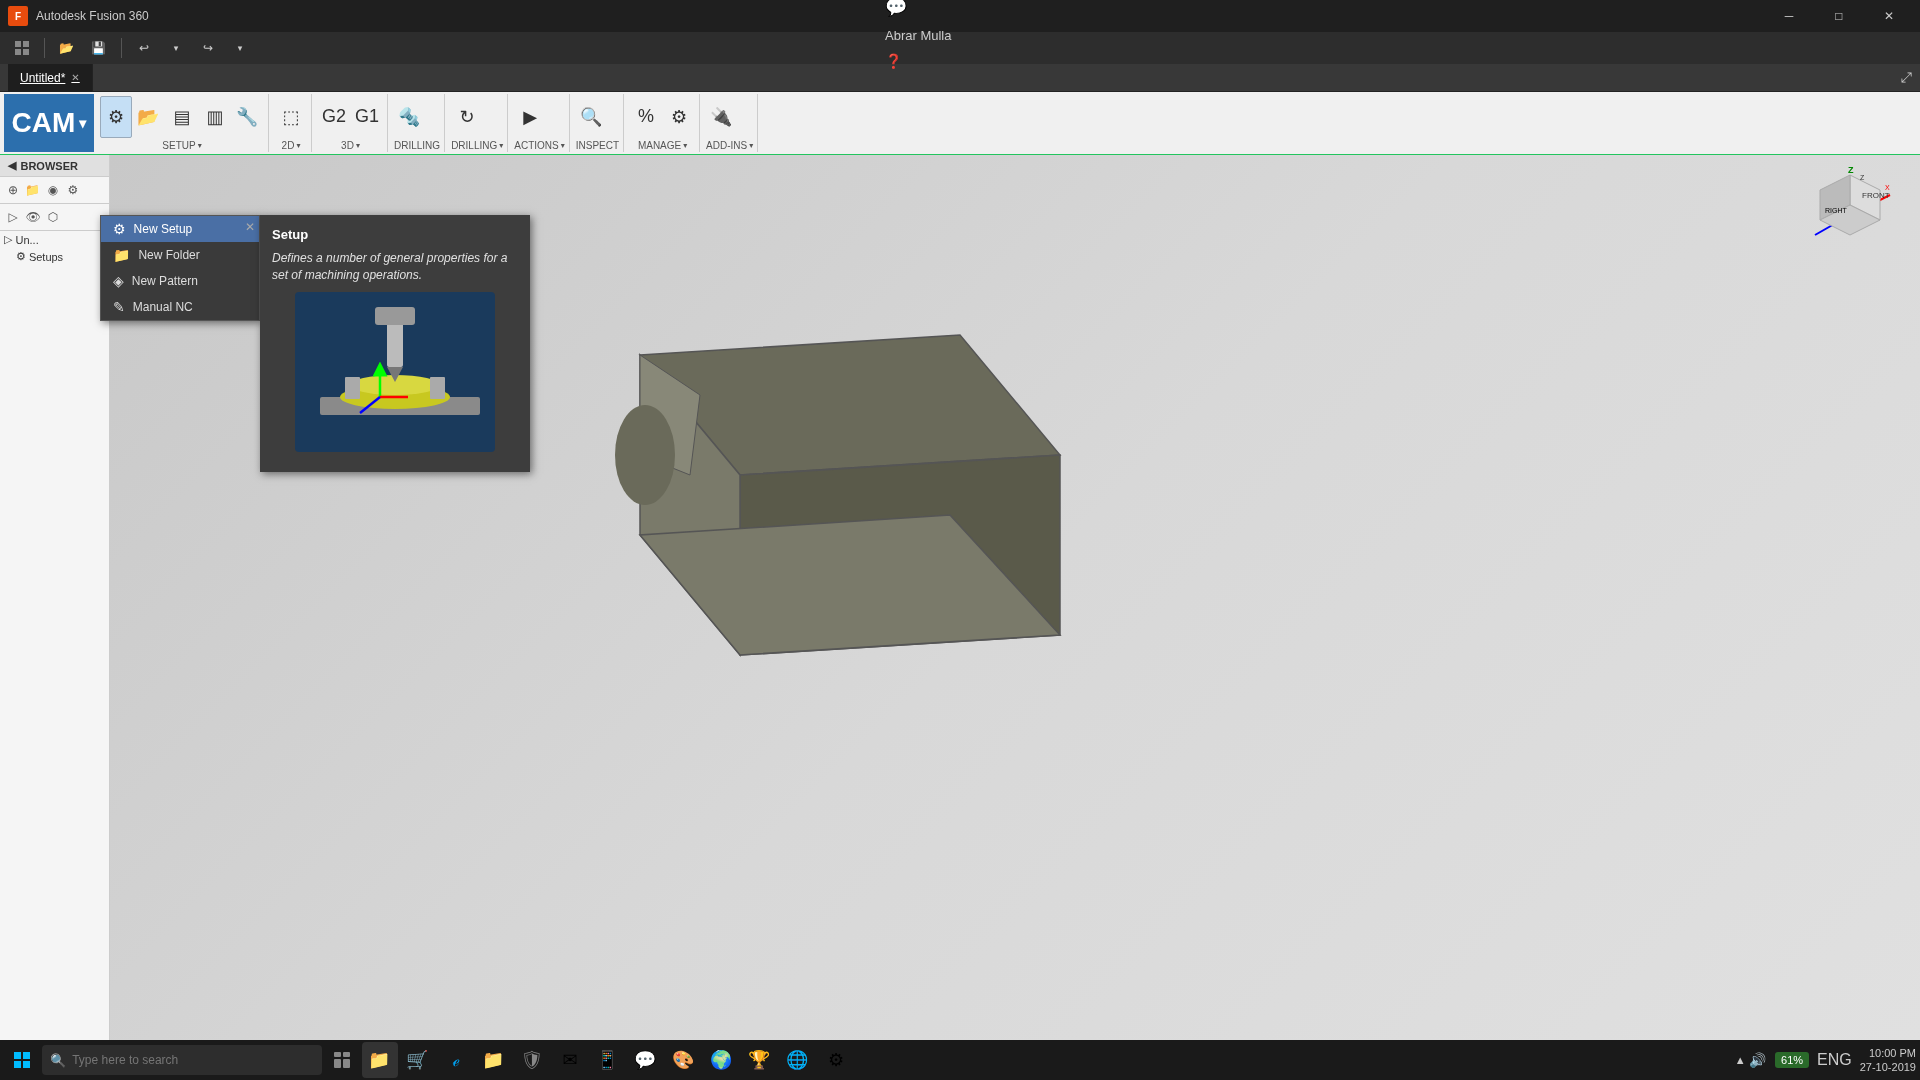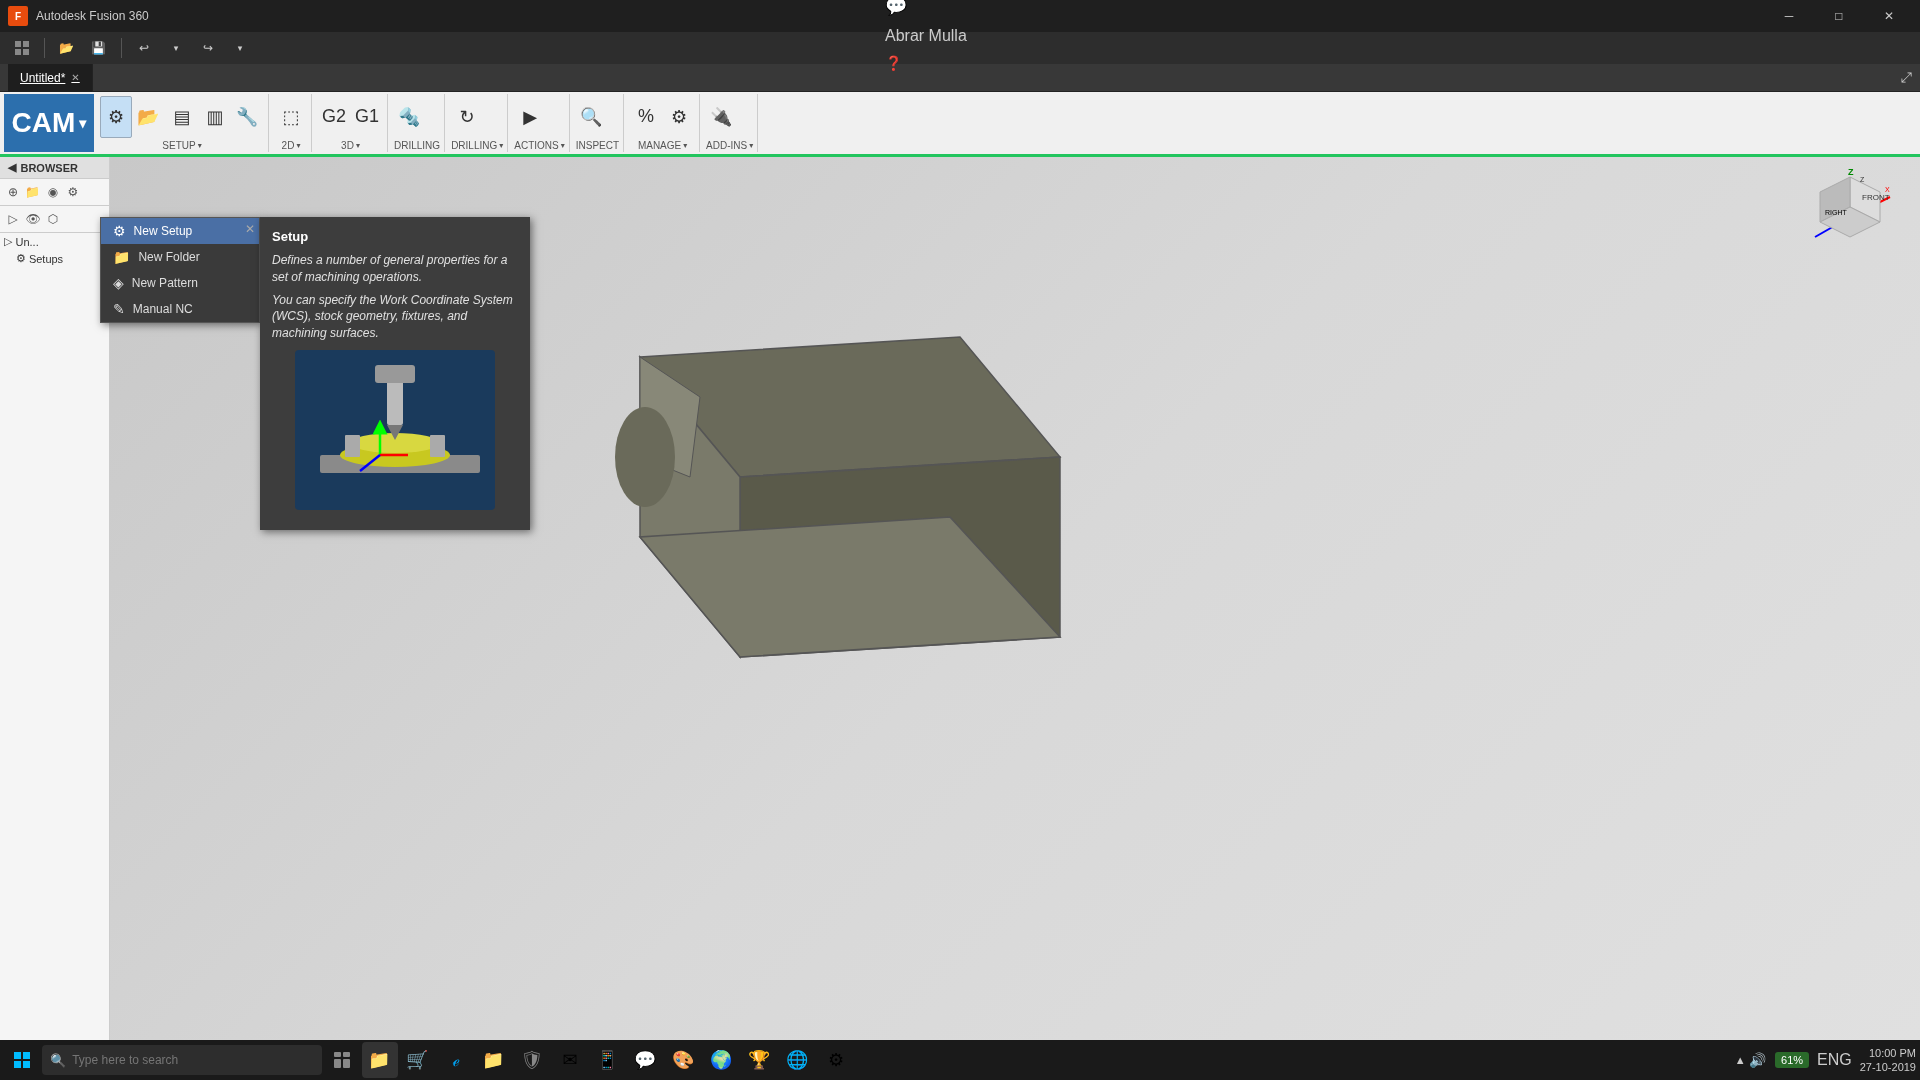--- a/index.html
+++ b/index.html
@@ -271,21 +271,21 @@
       border-radius: 3px;
       font-size: 11px;
       color: white;
     }
     #datetime { text-align: right; font-size: 11px; color: #ccc; line-height: 1.3; }
     #tray-icons { display: flex; align-items: center; gap: 4px; font-size: 14px; color: #ccc; }
 
     
     #ribbon-outer {
       background: #8b5cf6;
-      border-bottom: 3px solid #22c55e;
+      border-bottom: 1px solid #22c55e;
     }
     #ribbon-content {
       height: 62px;
       display: flex;
       align-items: center;
       padding: 2px 4px;
       background: #f0f0f0;
       gap: 2px;
     }
 
@@ -331,21 +331,21 @@
 <body>
 
 <div id="titlebar">
   <div id="titlebar-left">
     <div id="titlebar-logo">F</div>
     <span>Autodesk Fusion 360</span>
   </div>
   <div style="display:flex;align-items:flex-start;gap:10px;flex-direction:column;">
     <div id="term-expired">Term has expired</div>
     <span style="font-size:18px;color:#ccc;cursor:pointer;">💬</span>
-    <span style="color:#ccc;font-size:16px;">Abrar Mulla</span>
+    <span style="color:#ccc;font-size:13px;">Abrar Mulla</span>
     <span style="font-size:14px;color:#ccc;cursor:pointer;">❓</span>
   </div>
   <div id="titlebar-right">
     <div class="win-btn">─</div>
     <div class="win-btn">□</div>
     <div class="win-btn close">✕</div>
   </div>
 </div>
 
 <div id="toolbar-area">
@@ -558,21 +558,20 @@
     </div>
     <div class="setup-menu-item">
       <span class="menu-item-icon">✎</span>
       <span>Manual NC</span>
     </div>
   </div>
 
   <div id="setup-tooltip">
     <h3>Setup</h3>
     <p>Defines a number of general properties for a set of machining operations.</p>
-    <p>You can specify the Work Coordinate System (WCS), stock geometry, fixtures, and machining surfaces.</p>
 
     <div id="tooltip-image">
       <svg width="190" height="150" viewBox="0 0 190 150">
 
         <rect width="190" height="150" fill="#1a3a5c"></rect>
 
         <rect x="20" y="100" width="160" height="18" fill="#8a8a8a" rx="2"></rect>
 
         <ellipse cx="95" cy="100" rx="55" ry="12" fill="#c8c820"></ellipse>
         <ellipse cx="95" cy="88" rx="45" ry="10" fill="#d8d840"></ellipse>

